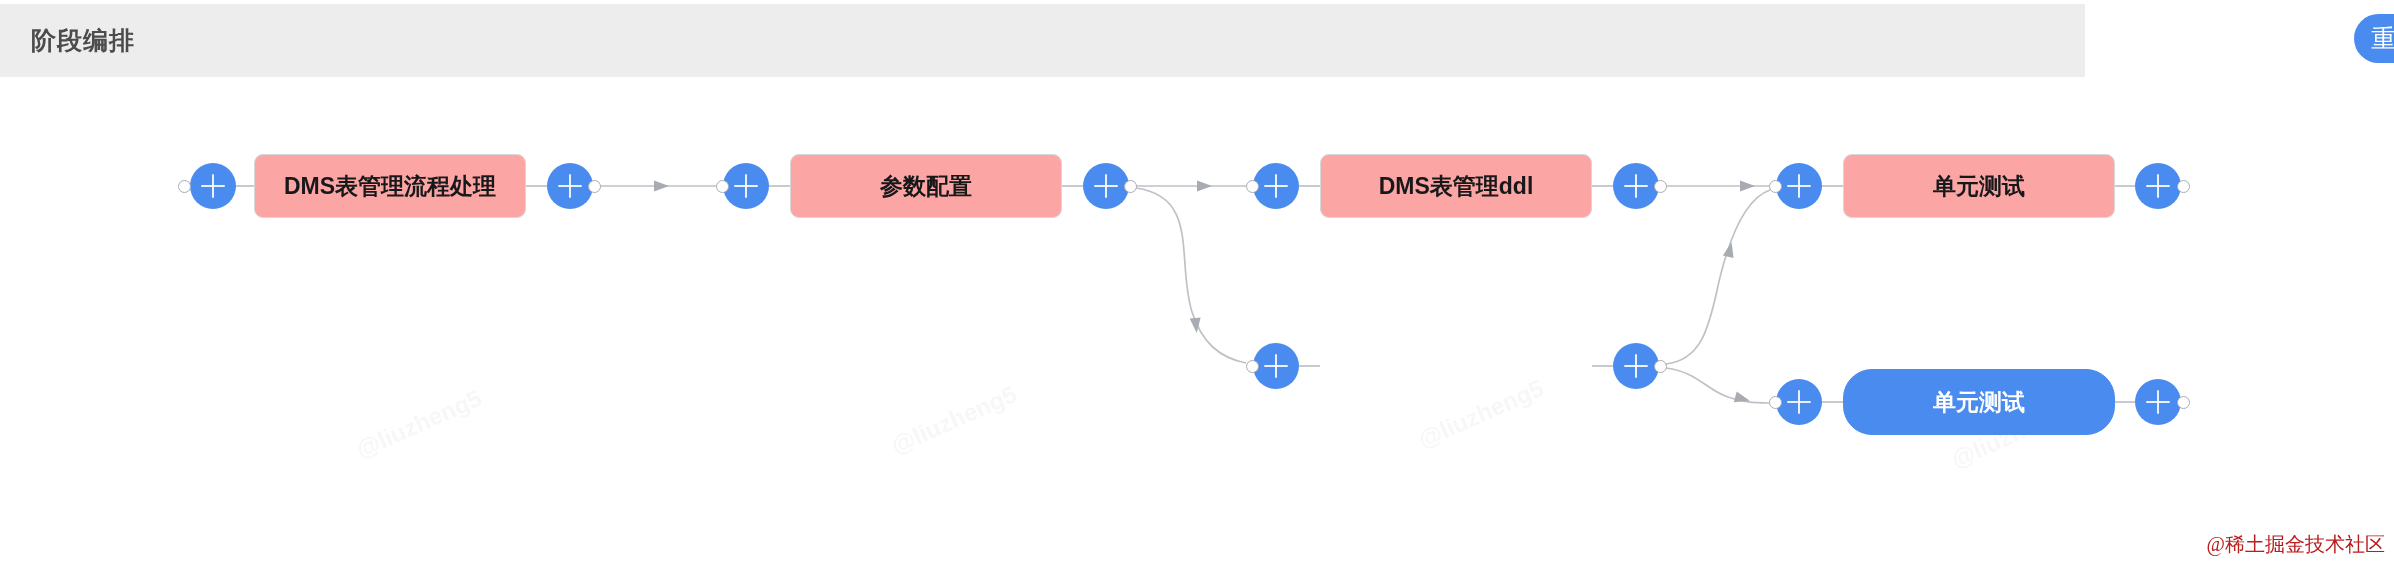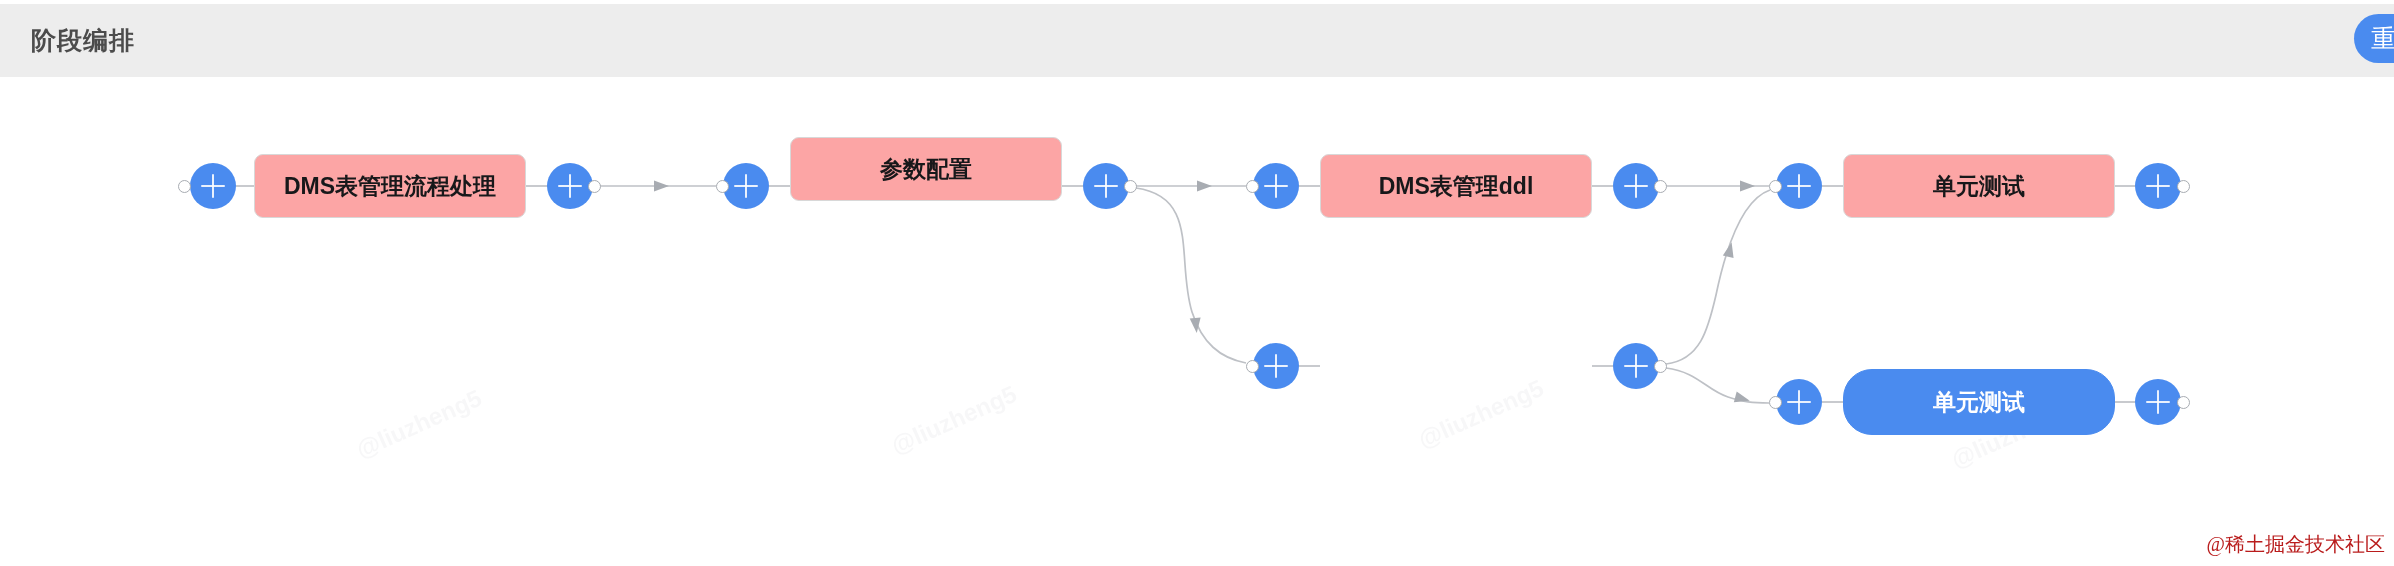--- a/index.html
+++ b/index.html
@@ -10,21 +10,21 @@
     --node-border:#d8d8d8;
     --node-text:#17181a;
     --title-text:#4c4c4c;
   }
   *{margin:0;padding:0;box-sizing:border-box;}
   html,body{width:2394px;height:566px;overflow:hidden;background:#fff;
     font-family:"Liberation Sans","DejaVu Sans",sans-serif;}
   .screen{position:relative;width:2394px;height:566px;overflow:hidden;background:#fff;}
 
   
-  .header{position:absolute;left:0;top:4px;width:2394px;height:73px;
+  .header{position:absolute;left:0;top:4px;width:2085px;height:73px;
     background:var(--header-bg);display:flex;align-items:center;text-align:right;}
   .page-title{margin-left:31px;font-size:25px;font-weight:700;color:var(--title-text);letter-spacing:1px;}
   .reset-btn{position:absolute;left:2354px;top:14px;width:110px;height:49px;border:none;
     background:var(--accent-blue);border-radius:25px;color:#fff;font-size:25px;
     text-align:left;padding-left:17px;font-family:inherit;cursor:pointer;}
 
   
   .canvas{position:absolute;left:0;top:77px;width:2394px;height:489px;background:#fff;}
   .edges{position:absolute;left:0;top:-77px;width:2394px;height:566px;z-index:1;}
 
@@ -120,21 +120,21 @@
       </div>
     <div class="node" style="left:254px;top:77px;">
         <span>DMS表管理流程处理</span>
       </div>
     <div class="plus" style="left:547px;top:86px;">
         <span class="plus-icon"></span>
       </div>
     <div class="plus" style="left:723px;top:86px;">
         <span class="plus-icon"></span>
       </div>
-    <div class="node" style="left:790px;top:60px;">
+    <div class="node" style="left:790px;top:77px;">
         <span>参数配置</span>
       </div>
     <div class="plus" style="left:1083px;top:86px;">
         <span class="plus-icon"></span>
       </div>
     <div class="plus" style="left:1253px;top:86px;">
         <span class="plus-icon"></span>
       </div>
     <div class="node" style="left:1320px;top:77px;">
         <span>DMS表管理ddl</span>

